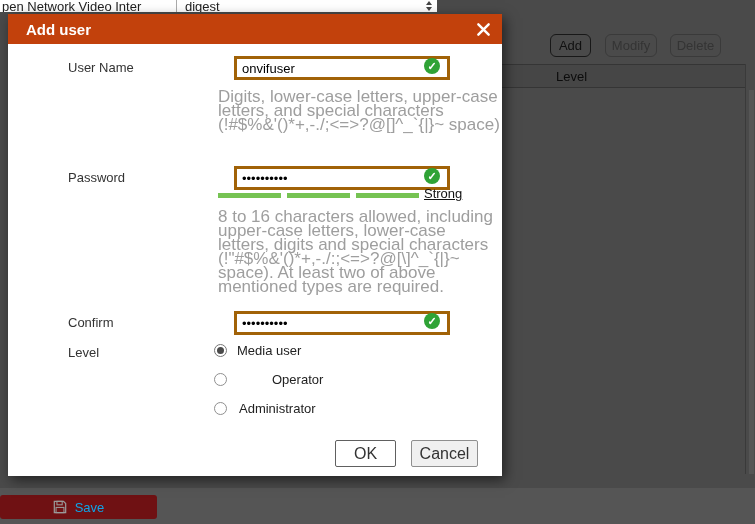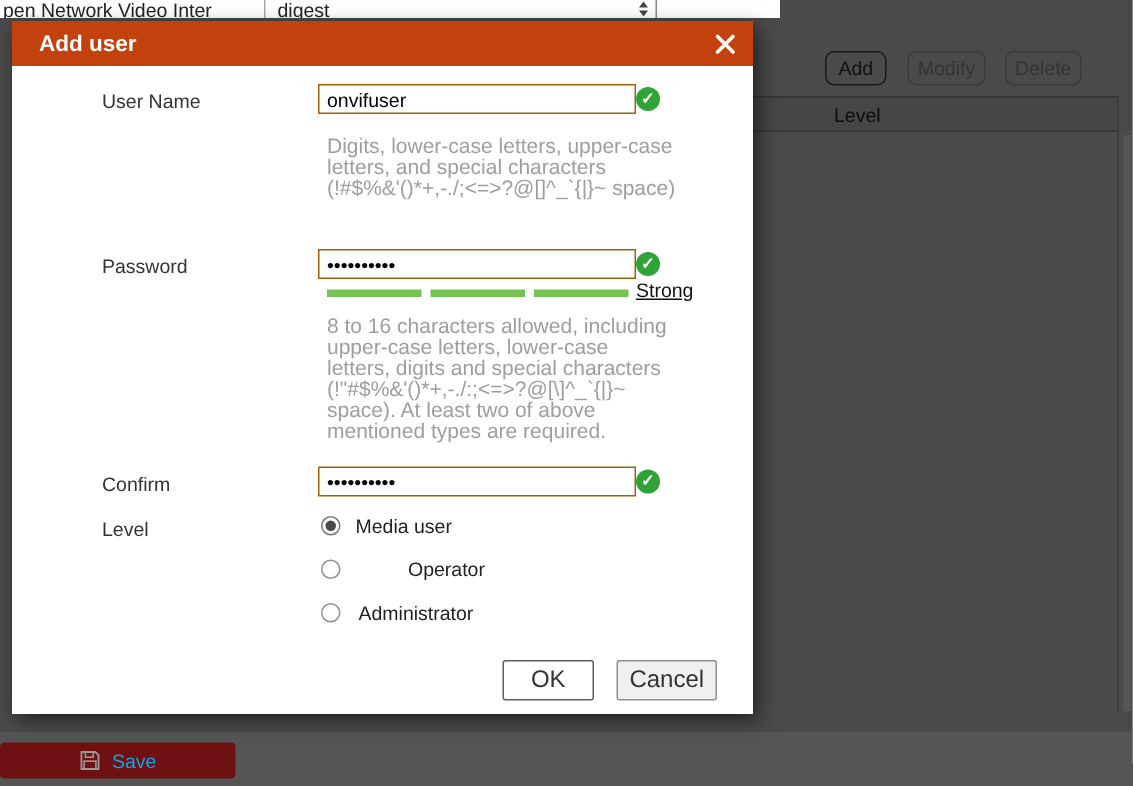--- a/index.html
+++ b/index.html
@@ -2,21 +2,21 @@
 <html><head>
 <meta charset="utf-8">
 <style>
   html,body{margin:0;padding:0;background:#777;}
   .screen{
     position:relative;width:755px;height:524px;overflow:hidden;
     font-family:"Liberation Sans",sans-serif;background:#4a4a4a;
   }
   
   .bottom-strip{position:absolute;left:0;top:488px;width:755px;height:36px;background:#555555;}
-  .top-strip{position:absolute;left:0;top:0;width:520px;height:12px;background:#ffffff;overflow:hidden;}
+  .top-strip{position:absolute;left:0;top:0;width:437px;height:12px;background:#ffffff;overflow:hidden;}
   .top-strip .trunc-label{position:absolute;left:2px;top:-1px;font-size:13px;line-height:15px;color:#222;white-space:nowrap;}
   .top-select{position:absolute;left:176px;top:-1px;width:260px;height:14px;border-left:1px solid #aaa;border-right:1px solid #888;}
   .top-select .val{position:absolute;left:8px;top:0;font-size:13px;line-height:15px;color:#222;}
   .dd-arrows{position:absolute;right:5px;top:2px;display:flex;flex-direction:column;align-items:center;}
   .arr-up{width:0;height:0;border-left:3px solid transparent;border-right:3px solid transparent;border-bottom:4px solid #444;margin-bottom:2px;}
   .arr-down{width:0;height:0;border-left:3px solid transparent;border-right:3px solid transparent;border-top:4px solid #444;}
   .bg-btn{position:absolute;top:34px;height:23px;border-radius:6px;font-size:13px;text-align:center;line-height:21px;box-sizing:border-box;background:transparent;}
   .bg-btn.enabled{border:1px solid #181818;color:#101010;}
   .bg-btn.disabled{border:1px solid #3a3a3a;color:#343434;}
   .bg-table-header{position:absolute;left:500px;top:64px;width:246px;height:24px;background:#464646;
@@ -26,25 +26,25 @@
   .bg-scroll{position:absolute;left:749px;top:90px;width:5px;height:384px;background:#565656;}
   .save-btn{position:absolute;left:0;top:495px;width:157px;height:24px;border-radius:3px;
     display:flex;align-items:center;justify-content:center;gap:8px;color:#0ea5e9;font-size:13px;}
   
   .modal{position:absolute;left:8px;top:14px;width:494px;height:462px;background:#ffffff;
     box-shadow:3px 4px 12px rgba(0,0,0,0.55);}
   .modal-titlebar{position:absolute;left:0;top:0;width:100%;height:30px;}
   .modal-title{position:absolute;left:18px;top:7px;color:#ffffff;font-size:15px;font-weight:bold;}
   .modal-close{position:absolute;right:10px;top:6px;width:18px;height:18px;cursor:pointer;display:flex;align-items:center;justify-content:center;}
   .fld-label{position:absolute;left:60px;font-size:13px;color:#333;}
-  .fld-input{position:absolute;left:204px;width:200px;height:18px;border:1px solid #a16207;background:#fff;
+  .fld-input{position:absolute;left:226px;width:200px;height:18px;border:3px solid #a16207;background:#fff;
     font-family:"Liberation Sans",sans-serif;font-size:13px;color:#000;padding:0 5px;box-sizing:content-box;}
   .valid-icon{position:absolute;left:416px;width:16px;height:16px;border-radius:50%;
     display:flex;align-items:center;justify-content:center;color:#fff;font-size:11px;font-weight:bold;line-height:1;}
-  .help{position:absolute;left:210px;width:215px;color:#9e9e9e;font-size:14px;}
+  .help{position:absolute;left:210px;width:215px;color:#9e9e9e;font-size:17px;}
   .help .hl{line-height:14px;white-space:nowrap;}
   .strength{position:absolute;left:210px;top:179px;display:flex;gap:6px;}
   .seg{width:63px;height:5px;background:#d0d0d0;}
   .strength-label{position:absolute;left:416px;top:172px;font-size:13px;color:#111;text-decoration:underline;}
   .radio-row{position:absolute;left:206px;display:flex;align-items:center;gap:10px;cursor:pointer;}
   .radio{width:13px;height:13px;border:1px solid #909090;border-radius:50%;background:#fff;box-sizing:border-box;}
   .radio .dot{display:none;}
   .radio.checked{border-color:#767676;}
   .radio.checked .dot{display:block;width:7px;height:7px;background:#4a4a4a;border-radius:50%;margin:2px;}
   .radio-label{font-size:13px;color:#222;}

